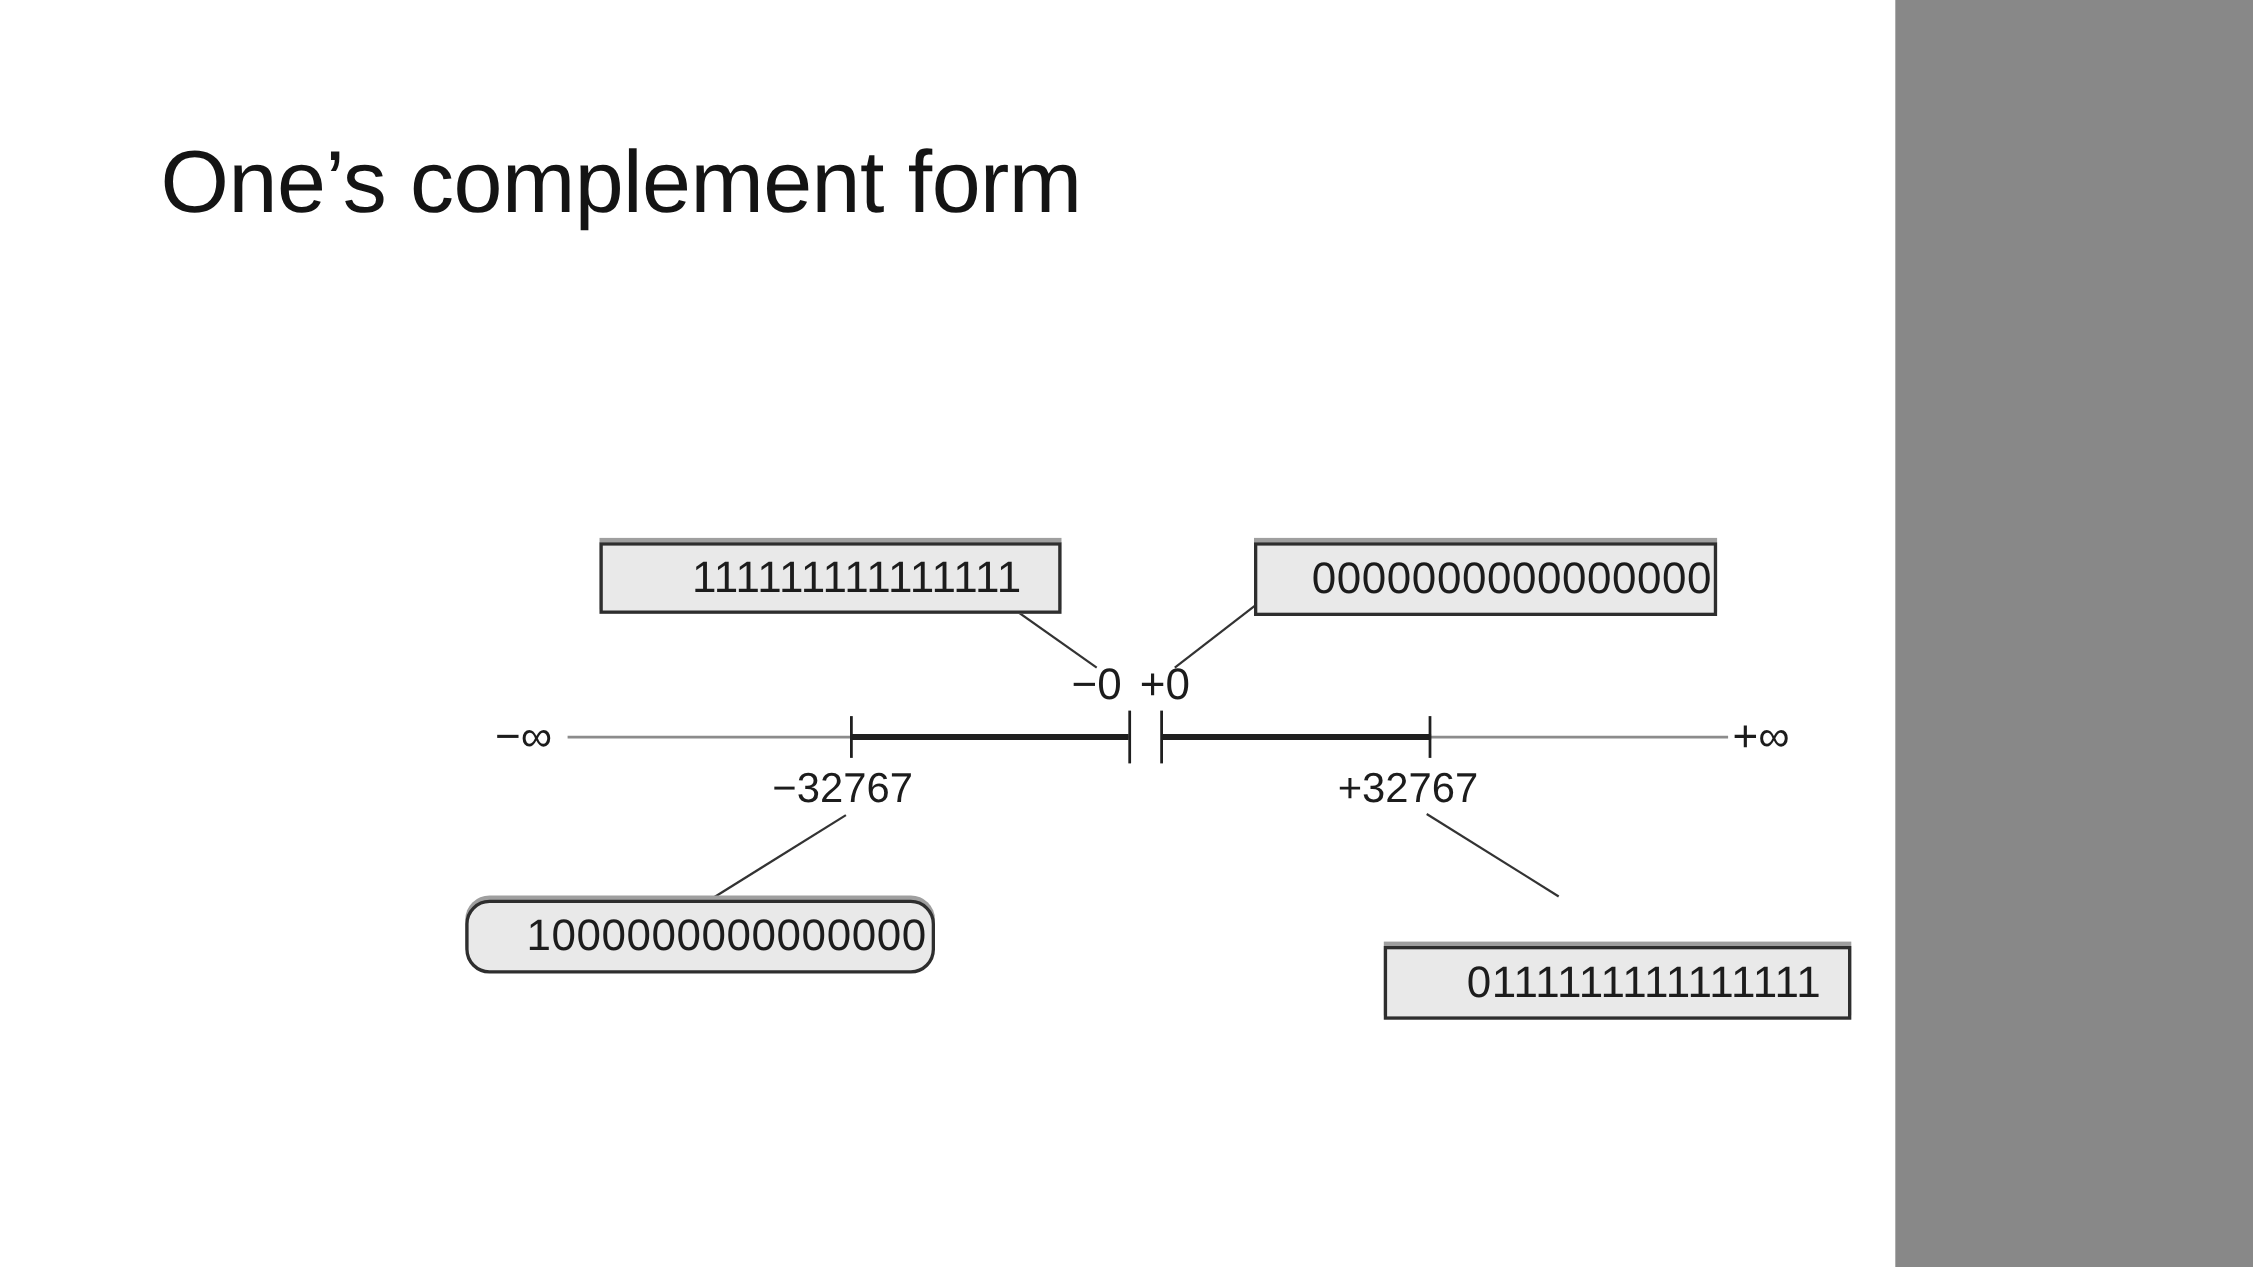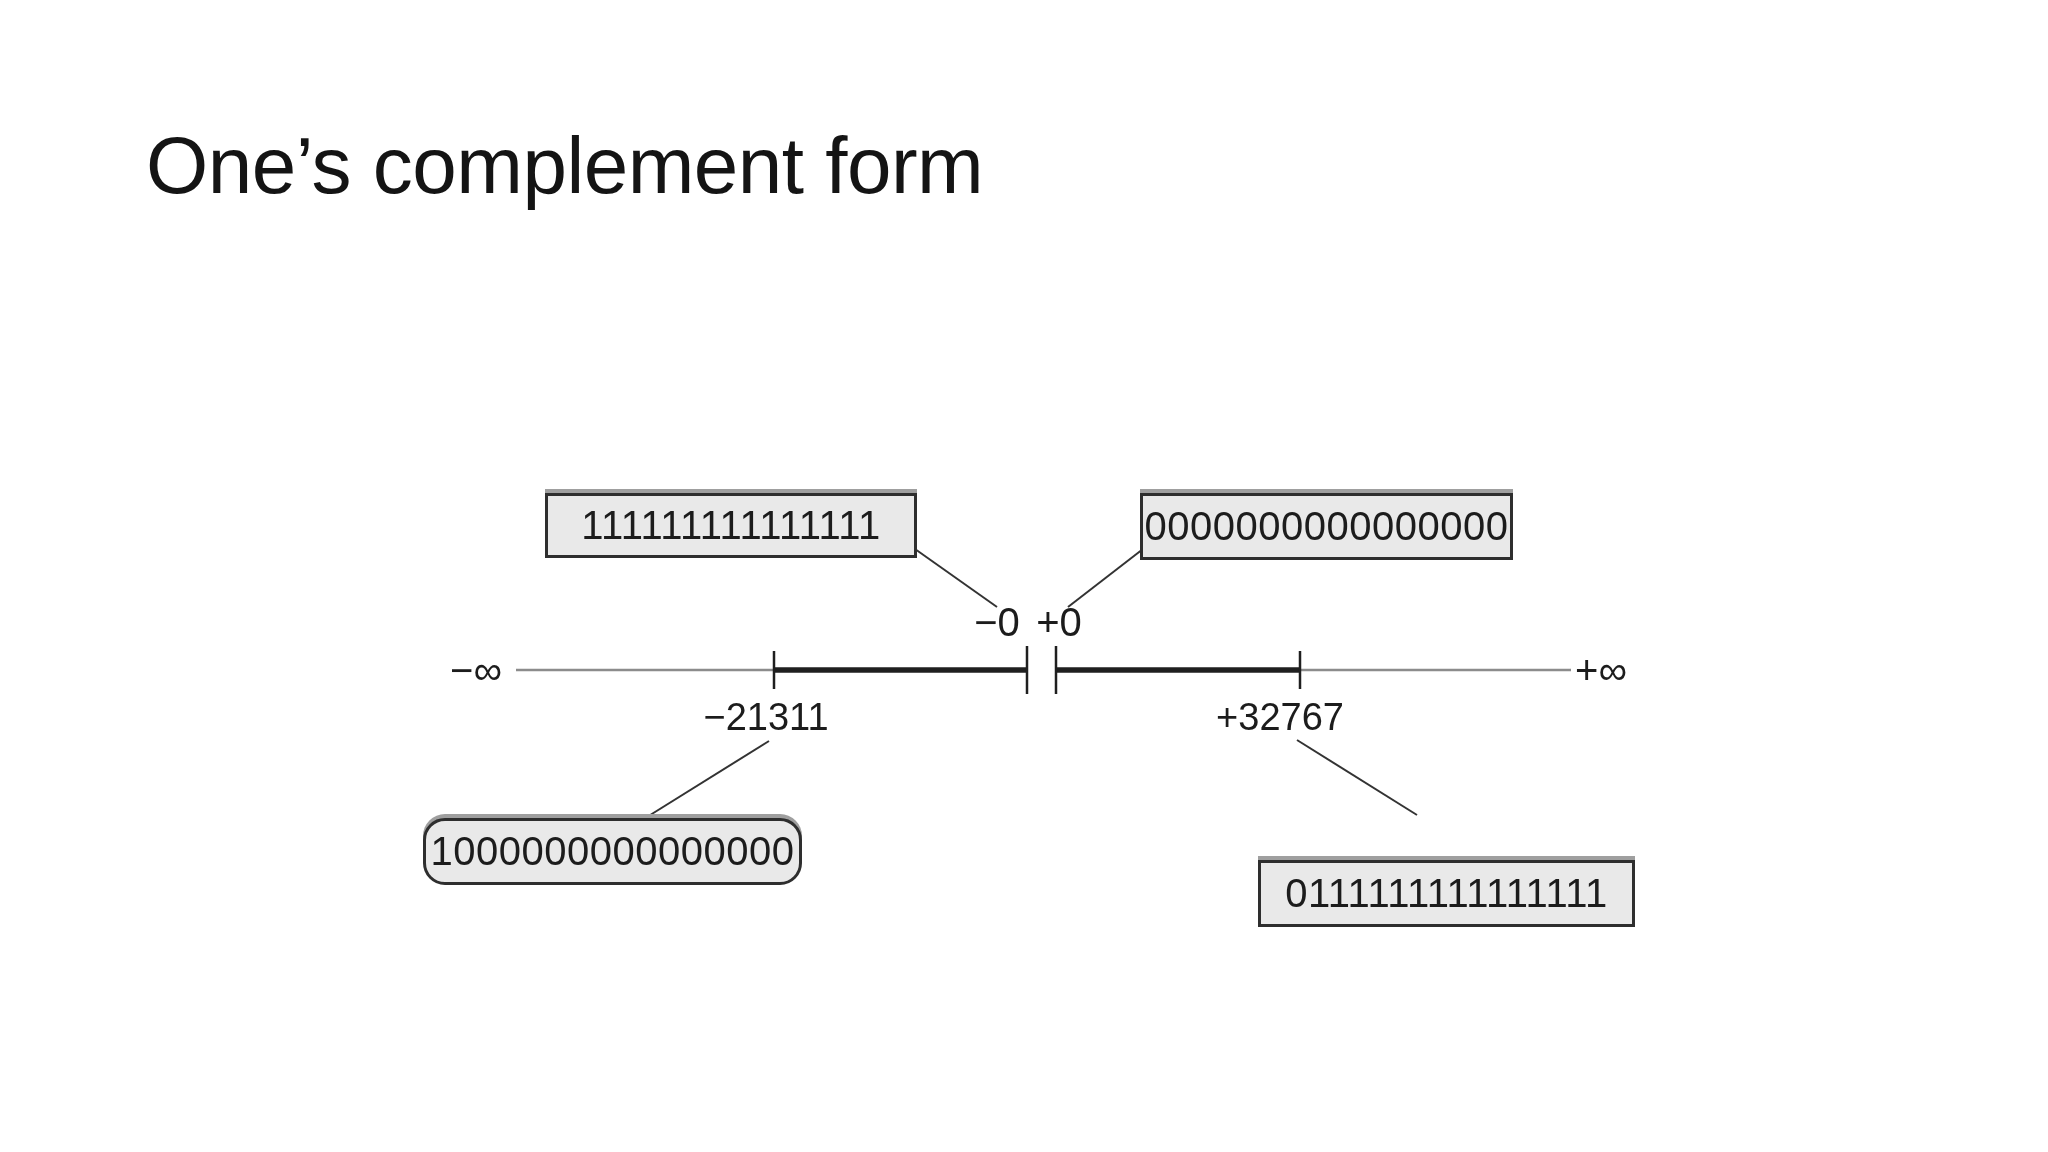--- a/index.html
+++ b/index.html
@@ -9,21 +9,21 @@
     --line-thin:#8c8c8c;
     --line-thick:#1f1f1f;
     --text-color:#1c1c1c;
     --title-color:#141414;
     --bg:#ffffff;
   }
   html,body{margin:0;padding:0;}
   body{background:#888;}
   .slide{
     position:relative;
-    width:2048px;height:1152px;
+    width:1723px;height:1152px;
     background:var(--bg);
     overflow:hidden;
     font-family:"Liberation Sans",sans-serif;
   }
   .slide-title{
     position:absolute;
     left:146px;top:120px;
     font-size:80px;
     font-weight:300;
     letter-spacing:-0.5px;
@@ -41,20 +41,21 @@
   .bit-box{
     position:absolute;
     background:var(--box-fill);
     border:3px solid var(--box-border);
     box-shadow:0 -4px 0 var(--box-rim);
     display:flex;align-items:center;justify-content:center;
     font-size:40px;
     color:var(--text-color);
     white-space:nowrap;
     letter-spacing:0.5px;
+    padding-left:48px;
   }
   .axis-label{
     position:absolute;
     transform:translateX(-50%);
     color:var(--text-color);
     white-space:nowrap;
   }
   .zero-label{font-size:40px;}
   .max-label{font-size:38px;}
   .inf-label{font-size:40px;transform:translate(-50%,-50%);}
@@ -89,16 +90,16 @@
   <div class="bit-box" style="left:1140px;top:493px;width:367px;height:61px;">0000000000000000</div>
   <div class="bit-box" style="left:423px;top:818px;width:373px;height:61px;border-radius:22px;">1000000000000000</div>
   <div class="bit-box" style="left:1258px;top:816px;width:371px;height:61px;margin-top:44px;">0111111111111111</div>
 
   <div class="axis-label inf-label" style="left:476px;top:670px;">−∞</div>
   <div class="axis-label inf-label" style="left:1601px;top:670px;">+∞</div>
 
   <div class="axis-label zero-label" style="left:997px;top:600px;">−0</div>
   <div class="axis-label zero-label" style="left:1059px;top:600px;">+0</div>
 
-  <div class="axis-label max-label" style="left:766px;top:696px;">−21311</div>
+  <div class="axis-label max-label" style="left:766px;top:696px;">−32767</div>
   <div class="axis-label max-label" style="left:1280px;top:696px;">+32767</div>
 
 </div>
 
 </body></html>

